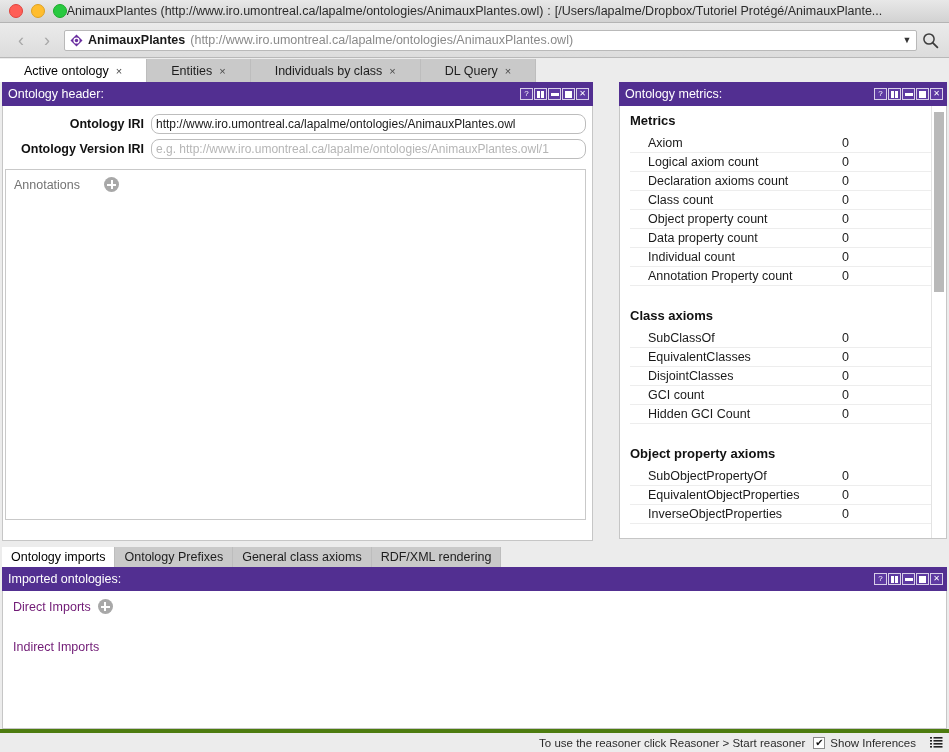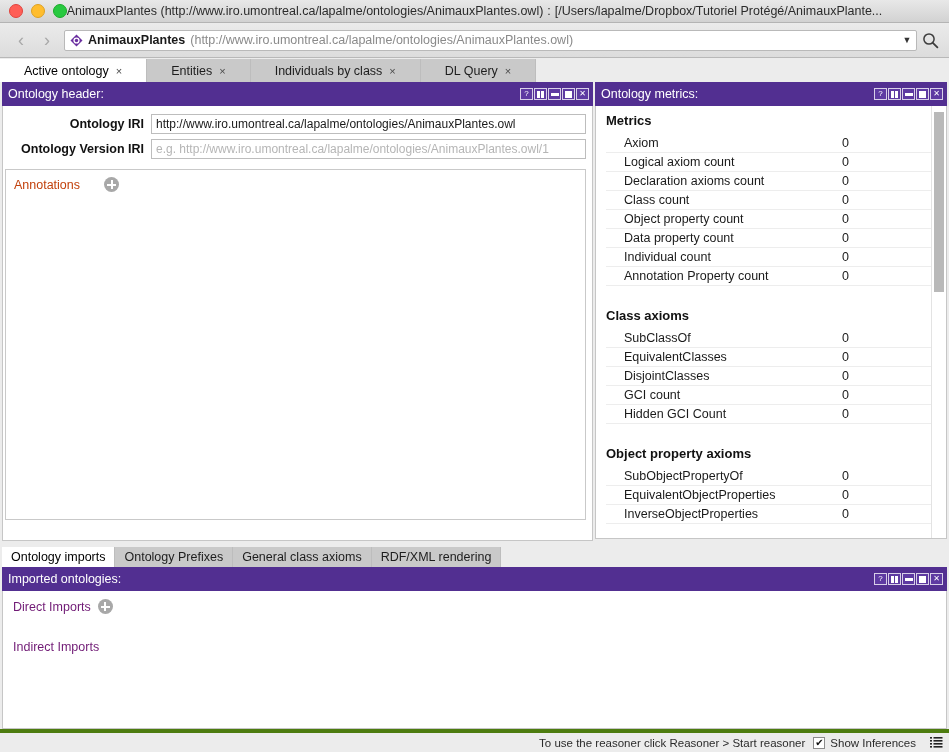--- a/index.html
+++ b/index.html
@@ -225,21 +225,21 @@
     background: #ffffff;
     border: 1px solid #c6c6c6;
     border-top: none;
     overflow: hidden;
     position: relative;
     min-height: 0;
   }
 
   
   .left-panel { width: 593px; padding: 0 0 0 2px; box-sizing: border-box; }
-  .right-panel { flex: 1; padding: 0 2px 2px 2px; box-sizing: border-box;}
+  .right-panel { flex: 1; padding: 0 2px 2px 2px; box-sizing: border-box; margin-left: 24px;}
 
   .iri-rows {
     padding: 8px 6px 0 0;
     background: #ffffff;
   }
   .iri-row {
     display: flex;
     align-items: center;
     margin-bottom: 5px;
   }
@@ -257,38 +257,38 @@
     flex: 1;
     height: 20px;
     border: 1px solid #bdbdbd;
     background: #fff;
     font-family: "Liberation Sans", sans-serif;
     font-size: 12px;
     padding: 0 4px;
     box-sizing: border-box;
     color: #1a1a1a;
     outline: none;
-    border-radius: 0;
+    border-radius: 8px;
   }
   .iri-input::placeholder { color: #b5b5b5; }
 
   .annot-box {
     margin: 10px 6px 6px 2px;
     border: 1px solid #c9c9c9;
     background: #ffffff;
     height: 351px;
     box-sizing: border-box;
   }
   .annot-header {
     display: flex;
     align-items: center;
     gap: 24px;
     padding: 7px 0 0 8px;
     font-size: 12.5px;
-    color: #c2410c;
+    color: #737373;
   }
   .plus-btn {
     width: 15px; height: 15px;
     border-radius: 50%;
     background: #a8a8a8;
     position: relative;
     display: inline-block;
   }
   .plus-btn::before, .plus-btn::after {
     content: "";

